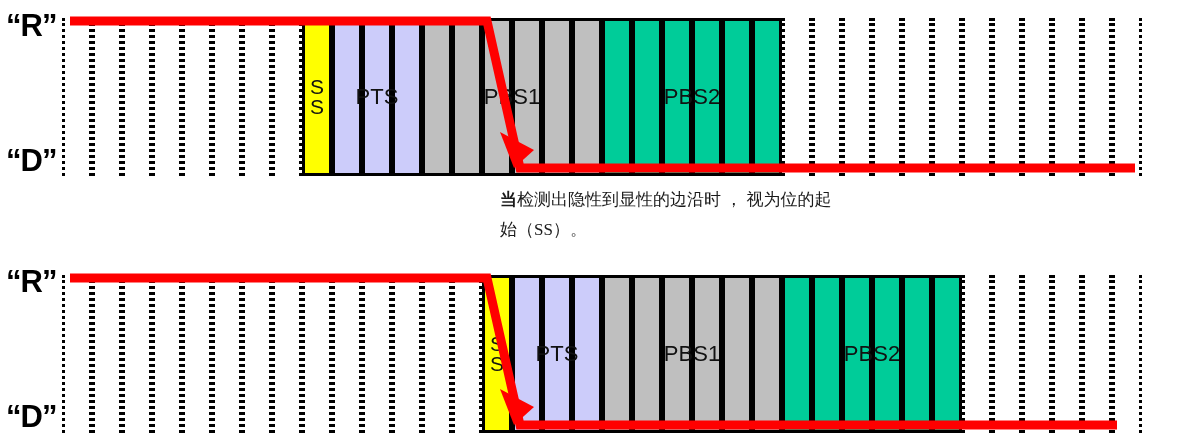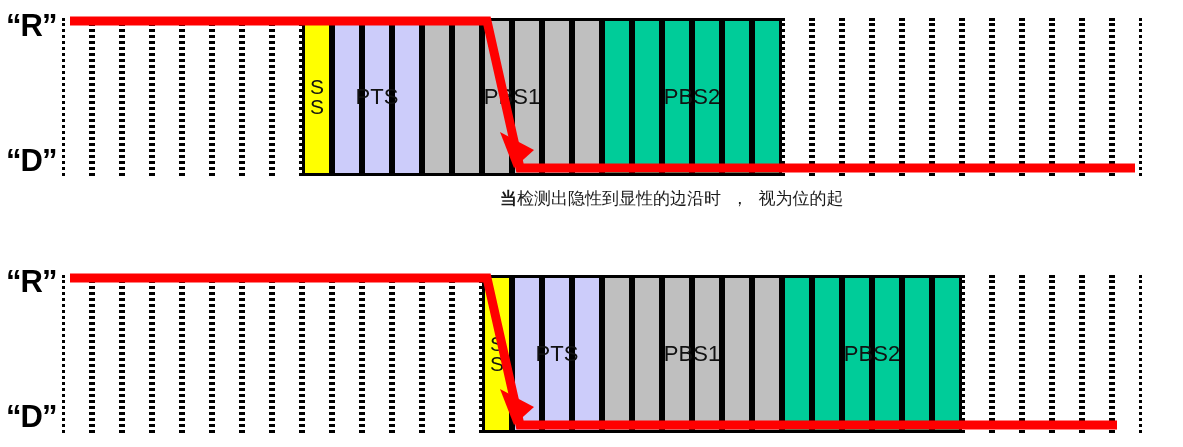--- a/index.html
+++ b/index.html
@@ -32,21 +32,21 @@
             font-family:"Liberation Sans",sans-serif;pointer-events:none;}
 
   .sslabel{position:absolute;top:50%;transform:translateY(-50%);
            width:100%;text-align:center;font-size:21px;color:#111;
            line-height:0.95;font-family:"Liberation Sans",sans-serif;}
 
   
   .redsvg{position:absolute;left:0;top:0;pointer-events:none;}
 
   
-  .caption{position:absolute;font-family:Liberation Mono, monospace;
+  .caption{position:absolute;font-family:Liberation Serif, serif;
            font-size:17px;color:#1a1a1a;line-height:30px;white-space:nowrap;text-align:center;}
   .caption b{font-weight:bold;}
 </style>
 </head>
 <body>
 
 <div class="diagram">
 
   <div class="axis-label" style="left:6px;top:10px;">“R”</div>
   <div class="axis-label" style="left:6px;top:145px;">“D”</div>
@@ -174,20 +174,21 @@
         <div class="cell dotted" style="left: 60px; width: 30px;"></div>
         <div class="cell dotted" style="left: 90px; width: 30px;"></div>
         <div class="cell dotted" style="left: 120px; width: 30px;"></div>
         <div class="cell dotted" style="left: 150px; width: 30px;"></div>
       </div>
     </div>
 
   <div class="caption" style="left:500px;top:185px;">
     <b>当</b><span>检测出隐性到显性的边沿时 ， 视为位的起</span>
   </div>
+  <div class="caption" style="left:500px;top:215px;">始（SS）。</div>
 
   <svg class="redsvg" width="1183" height="447">
     <g>
       <polyline points="70,21 487,21 520,168 1135,168" fill="none" stroke="#FF0000" stroke-width="9" stroke-linejoin="miter" stroke-linecap="butt"></polyline>
       <polygon points="500,132 534,150 514,168" fill="#FF0000"></polygon>
     </g>
     <g>
       <polyline points="70,278 487,278 520,425 1117,425" fill="none" stroke="#FF0000" stroke-width="9" stroke-linejoin="miter" stroke-linecap="butt"></polyline>
       <polygon points="500,389 534,407 514,425" fill="#FF0000"></polygon>
     </g>

